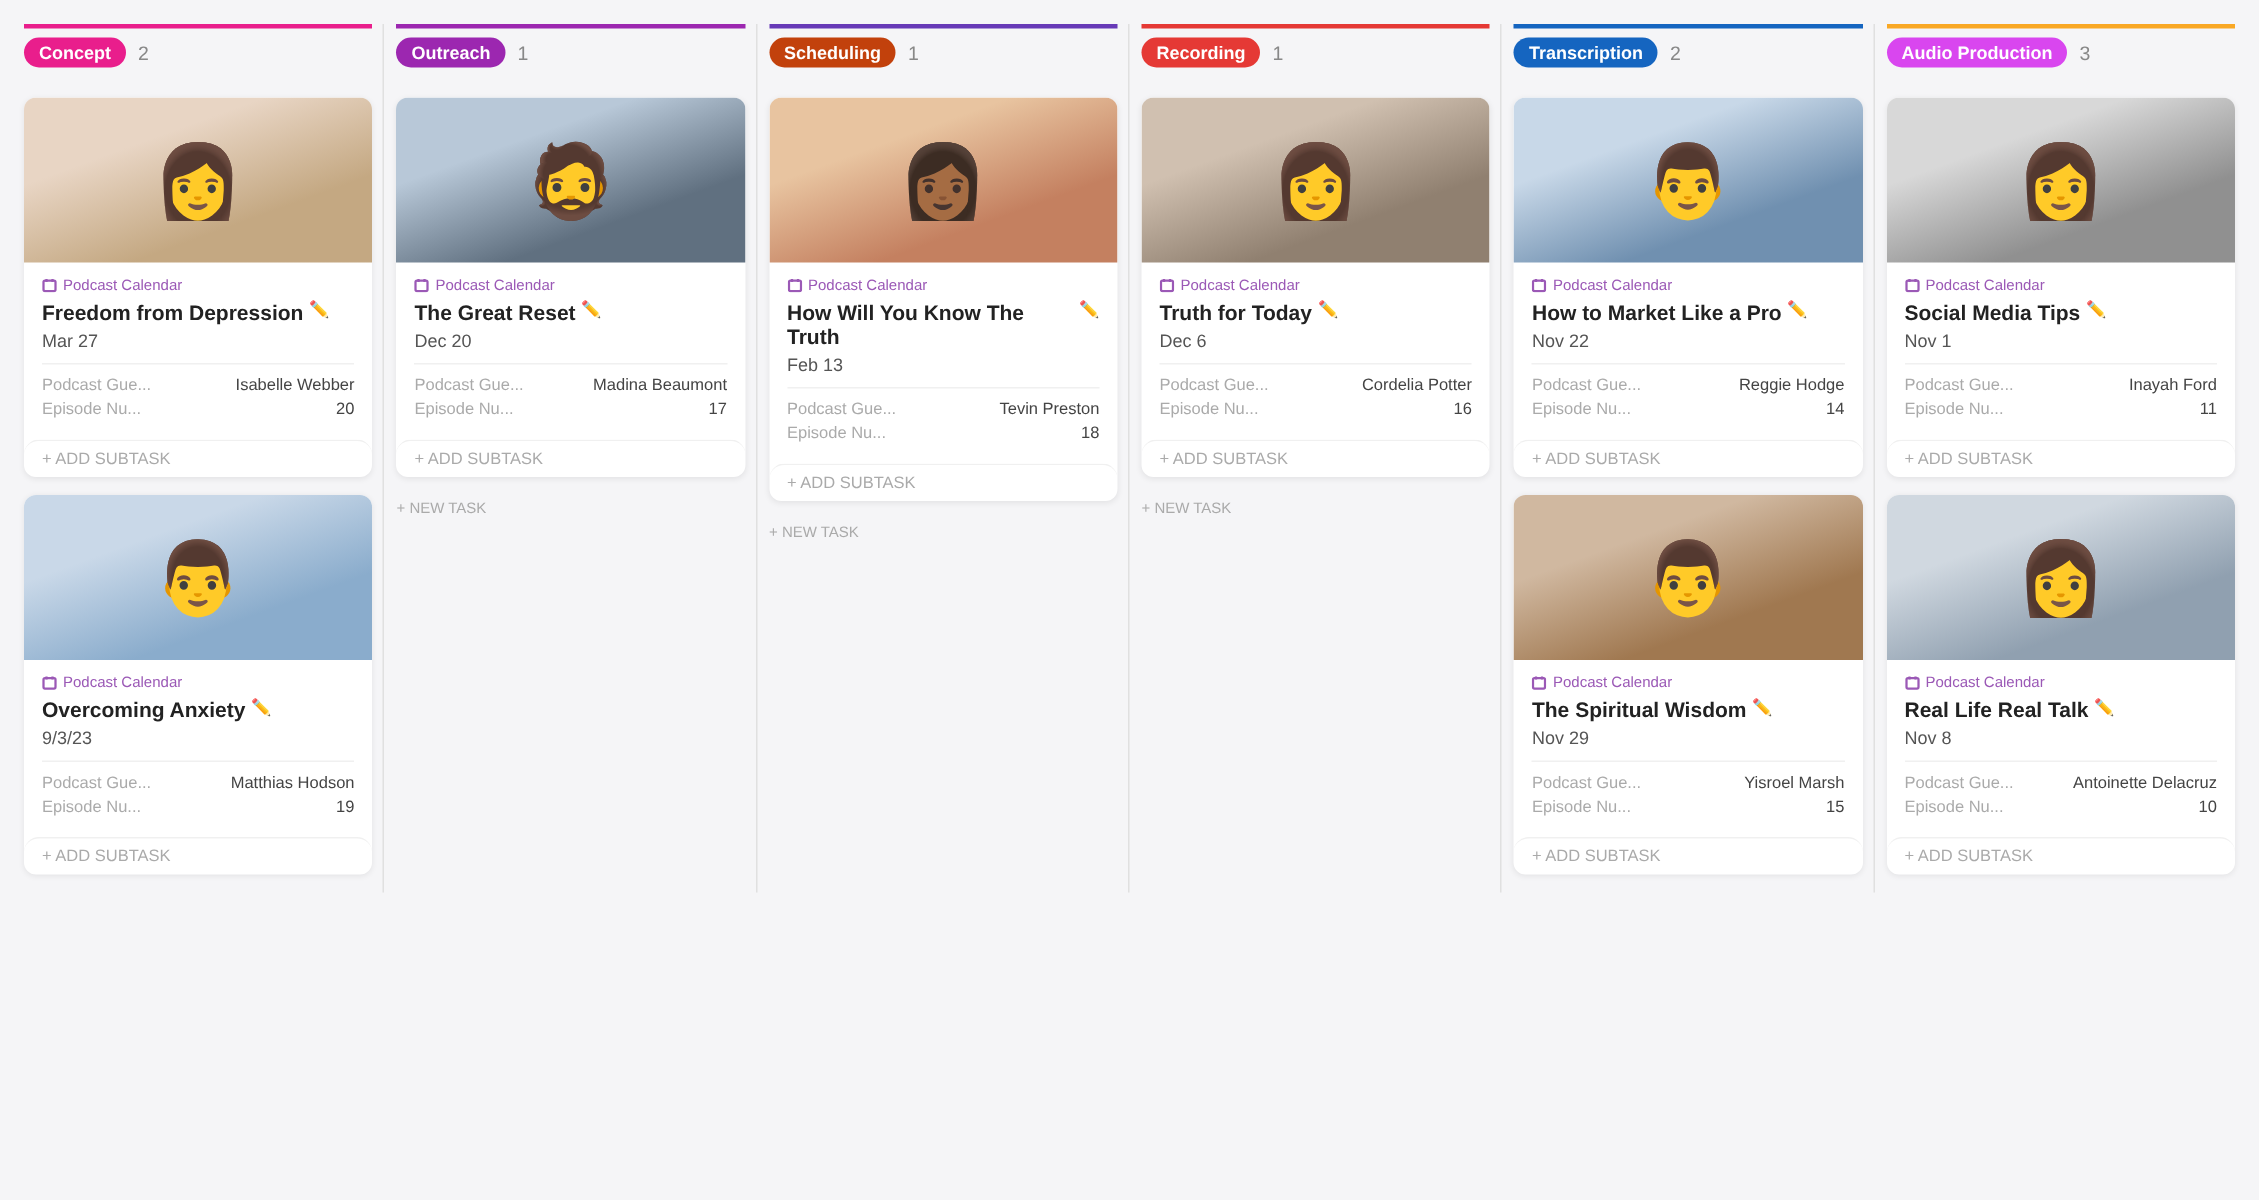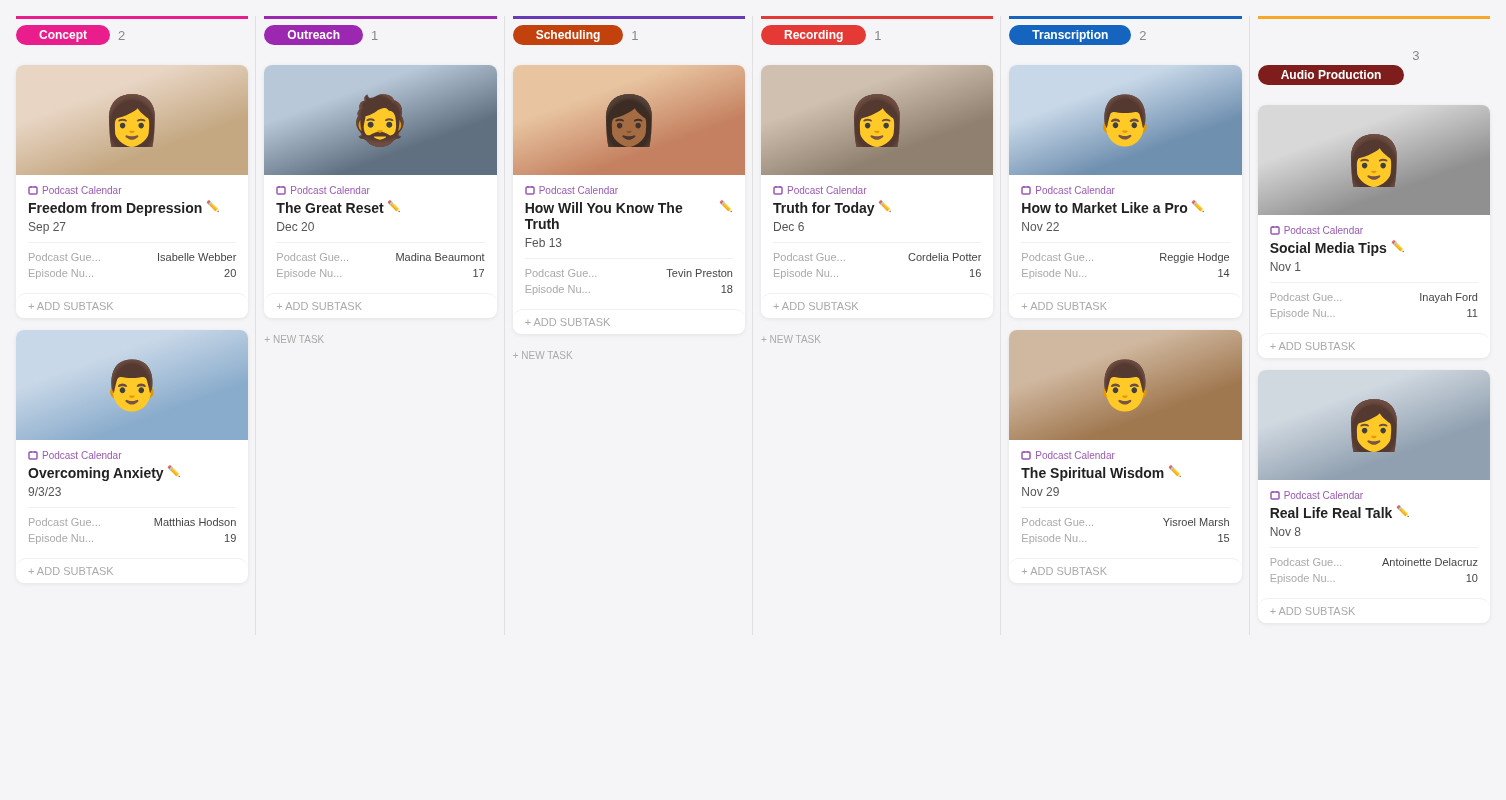--- a/index.html
+++ b/index.html
@@ -36,21 +36,21 @@
       align-items: center;
       gap: 8px;
       margin-bottom: 12px;
       padding-bottom: 8px;
       border-top: 3px solid transparent;
       padding-top: 6px;
     }
     .column-tag {
       display: inline-flex;
       align-items: center;
-      padding: 3px 23px;
+      padding: 3px 10px;
       border-radius: 20px;
       font-size: 12px;
       font-weight: 600;
       color: #fff;
     }
     .column-count {
       font-size: 13px;
       color: #888;
       font-weight: 500;
     }
@@ -137,21 +137,21 @@
     .col-concept .column-tag { background: #e91e8c; }
     .col-outreach .column-header { border-top-color: #9c27b0; }
     .col-outreach .column-tag { background: #9c27b0; }
     .col-scheduling .column-header { border-top-color: #673ab7; }
     .col-scheduling .column-tag { background: #c2410c; }
     .col-recording .column-header { border-top-color: #e53935; }
     .col-recording .column-tag { background: #e53935; }
     .col-transcription .column-header { border-top-color: #1565c0; }
     .col-transcription .column-tag { background: #1565c0; }
     .col-audio .column-header { border-top-color: #f9a825; }
-    .col-audio .column-tag { background: #7f1d1d; margin-top: 40px; }
+    .col-audio .column-tag { background: #d946ef; }
 
     .img-placeholder {
       width: 100%;
       height: 110px;
       display: flex;
       align-items: center;
       justify-content: center;
       font-size: 40px;
       background: linear-gradient(135deg, #e0e0e0, #bdbdbd);
     }
@@ -167,21 +167,21 @@
       </div>
       <div class="card">
         <div class="img-placeholder" style="background: linear-gradient(160deg, rgb(232, 213, 196) 30%, rgb(196, 168, 130) 70%); font-size: 48px;">👩</div>
         <div class="card-body">
           <div class="card-meta-label"><svg viewBox="0 0 10 10" fill="none" stroke="#9b59b6" stroke-width="1.5">
               <rect x="1" y="2" width="8" height="7" rx="1"></rect>
               <line x1="3" y1="1" x2="3" y2="3"></line>
               <line x1="7" y1="1" x2="7" y2="3"></line>
             </svg> Podcast Calendar</div>
           <div class="card-title">Freedom from Depression <span class="edit-icon">✏️</span></div>
-          <div class="card-date">Sep 27</div>
+          <div class="card-date">Mar 27</div>
           <div class="card-fields">
             <div class="card-field">
               <span class="field-label">Podcast Gue...</span>
               <span class="field-value">Isabelle Webber</span>
             </div>
             <div class="card-field">
               <span class="field-label">Episode Nu...</span>
               <span class="field-value">20</span>
             </div>
           </div>

